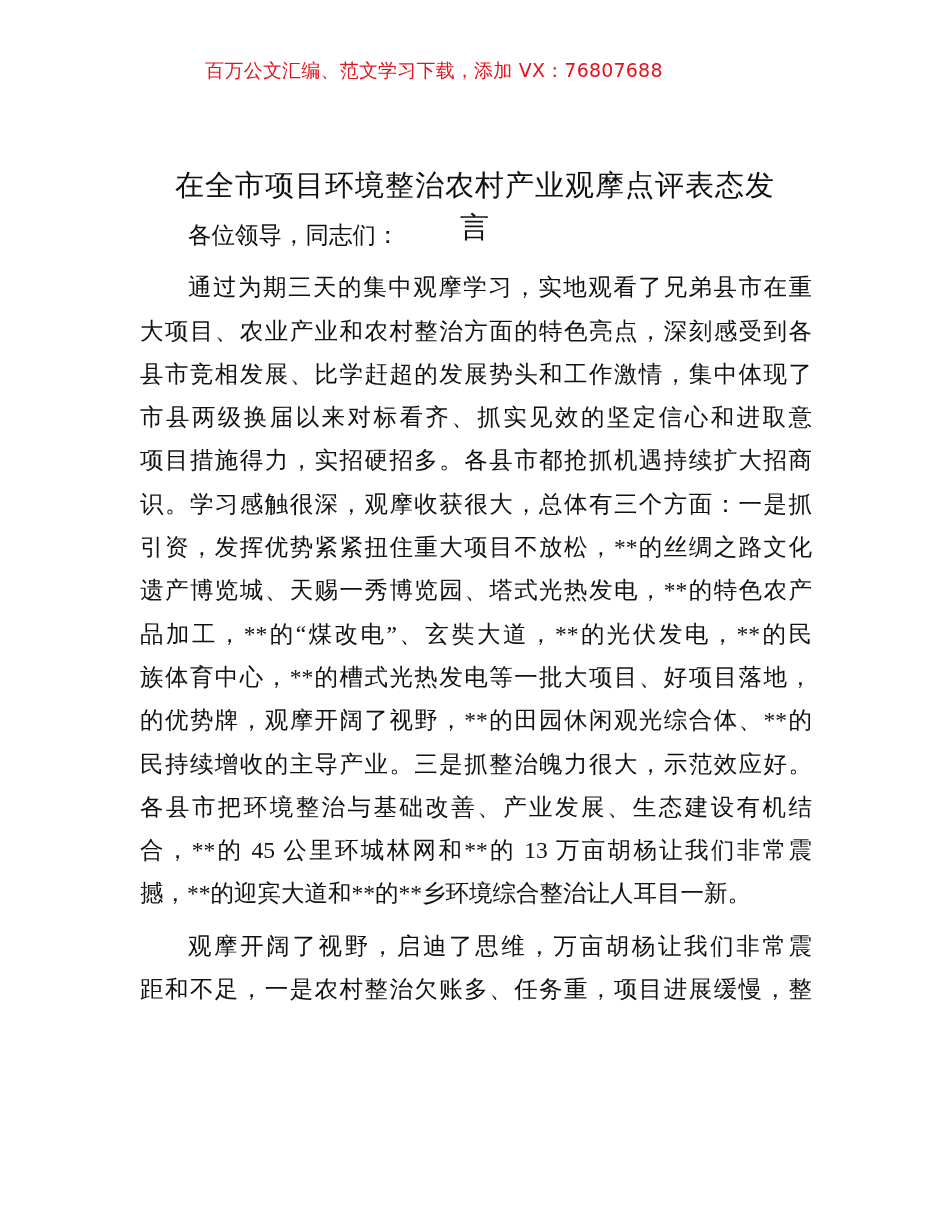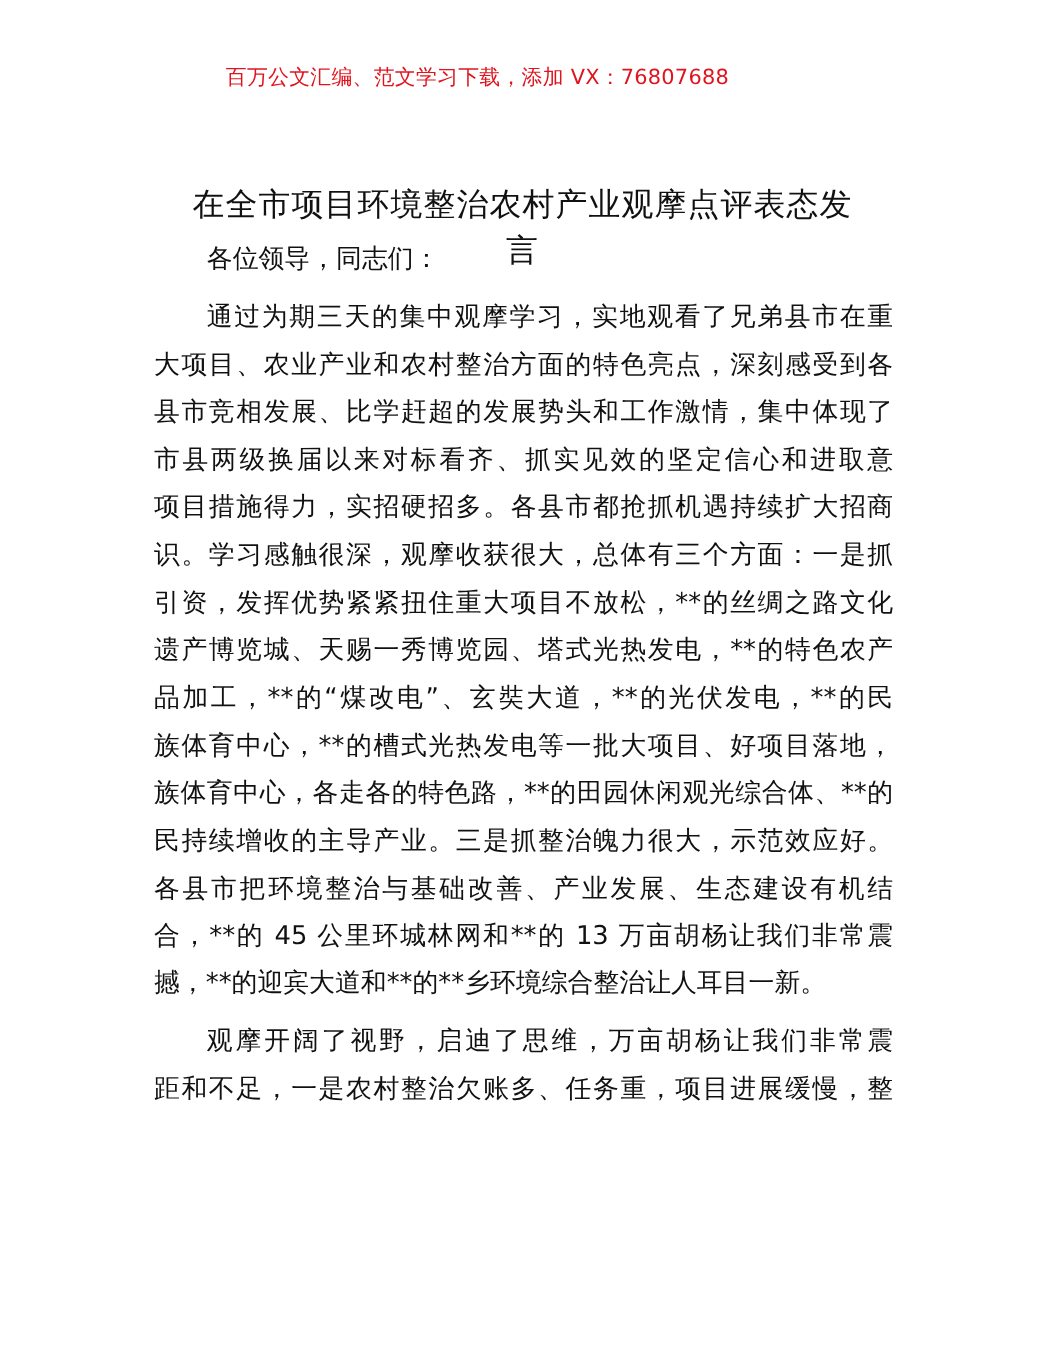--- a/index.html
+++ b/index.html
@@ -36,20 +36,21 @@
       line-height: 42px;
       color: #111111;
       letter-spacing: 1px;
       margin-top: 48px;
     }
     .body-text {
       position: absolute;
       left: 140px;
       top: 214px;
       width: 672px;
+      font-family: Liberation Serif, serif;
     }
     .line {
       display: block;
       height: 43.3px;
       line-height: 43.3px;
       font-size: 23.5px;
       white-space: nowrap;
       text-align: justify;
       text-align-last: justify;
     }
@@ -84,21 +85,21 @@
       <span class="line indent">通过为期三天的集中观摩学习，实地观看了兄弟县市在重</span>
       <span class="line">大项目、农业产业和农村整治方面的特色亮点，深刻感受到各</span>
       <span class="line">县市竞相发展、比学赶超的发展势头和工作激情，集中体现了</span>
       <span class="line">市县两级换届以来对标看齐、抓实见效的坚定信心和进取意</span>
       <span class="line">项目措施得力，实招硬招多。各县市都抢抓机遇持续扩大招商</span>
       <span class="line">识。学习感触很深，观摩收获很大，总体有三个方面：一是抓</span>
       <span class="line">引资，发挥优势紧紧扭住重大项目不放松，**的丝绸之路文化</span>
       <span class="line">遗产博览城、天赐一秀博览园、塔式光热发电，**的特色农产</span>
       <span class="line">品加工，**的“煤改电”、玄奘大道，**的光伏发电，**的民</span>
       <span class="line">族体育中心，**的槽式光热发电等一批大项目、好项目落地，</span>
-      <span class="line">族体育中心，各走各的特色路，**的田园休闲观光综合体、**的</span>
+      <span class="line">的优势牌，观摩开阔了视野，**的田园休闲观光综合体、**的</span>
       <span class="line">民持续增收的主导产业。三是抓整治魄力很大，示范效应好。</span>
       <span class="line">各县市把环境整治与基础改善、产业发展、生态建设有机结</span>
       <span class="line">合，**的 45 公里环城林网和**的 13 万亩胡杨让我们非常震</span>
       <span class="line last">撼，**的迎宾大道和**的**乡环境综合整治让人耳目一新。</span>
     </div>
     <div class="para-gap"></div>
 
     <div>
       <span class="line indent">观摩开阔了视野，启迪了思维，万亩胡杨让我们非常震</span>
       <span class="line">距和不足，一是农村整治欠账多、任务重，项目进展缓慢，整</span>

